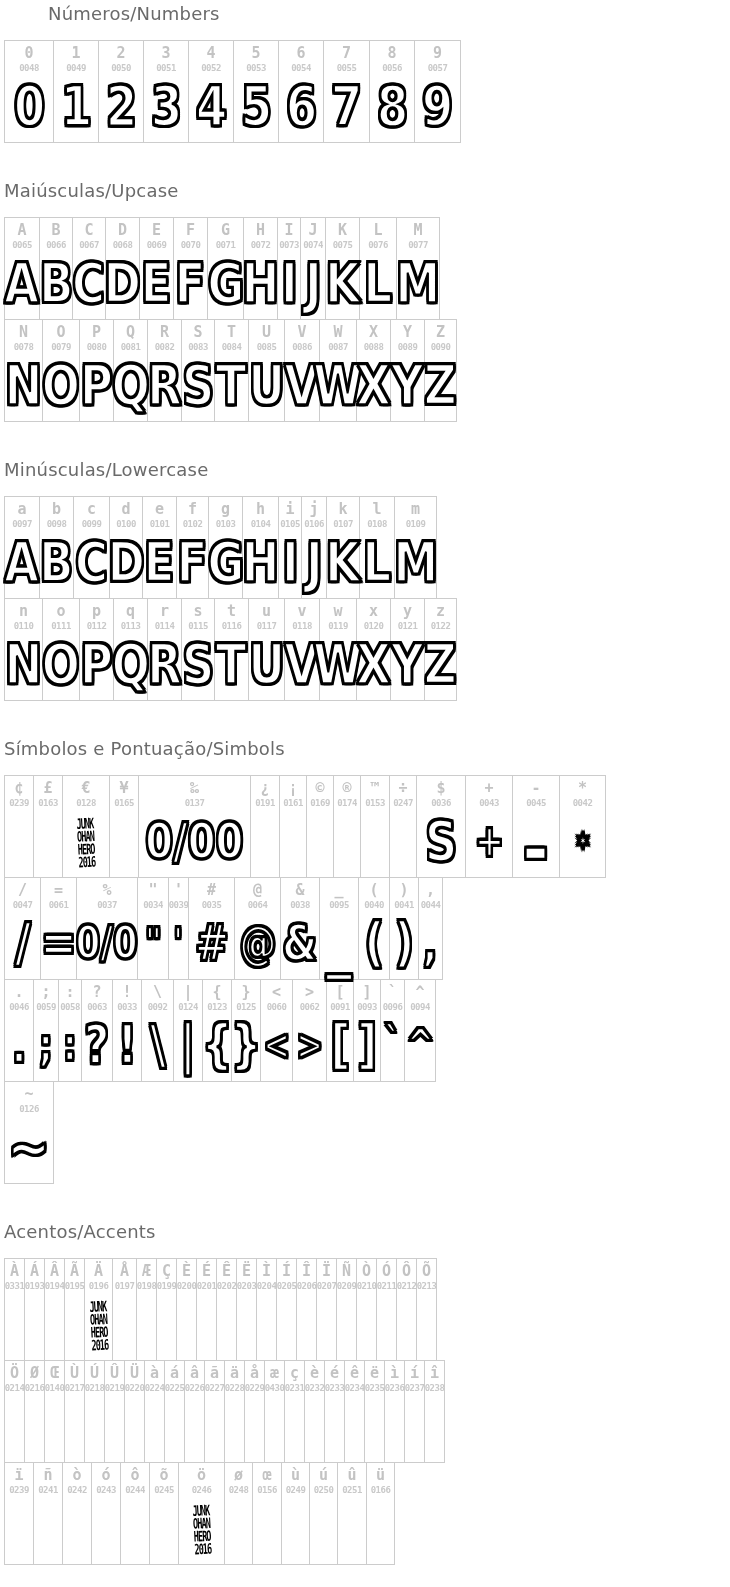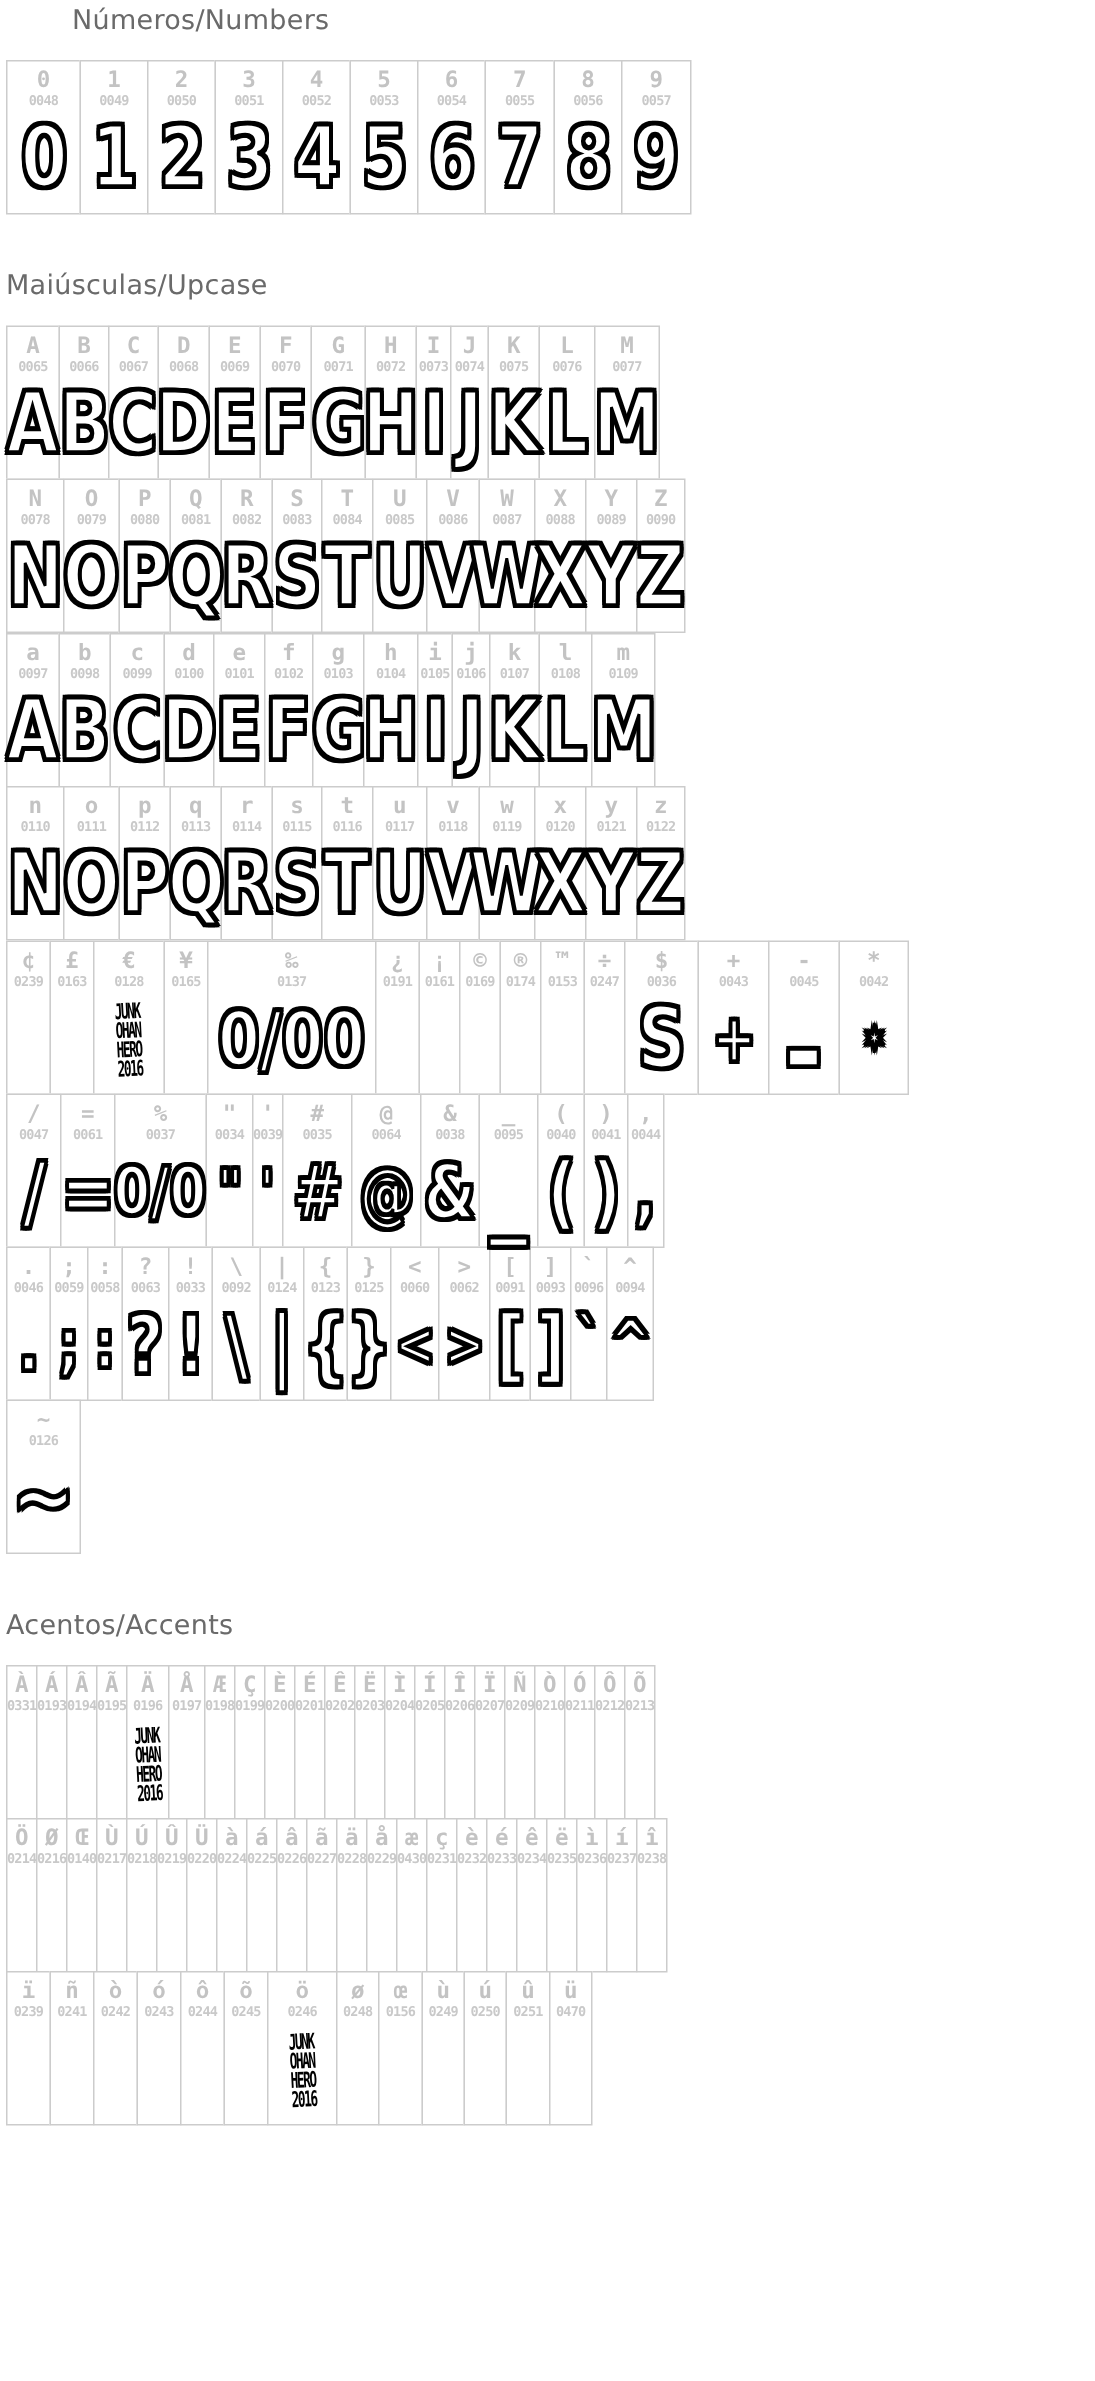--- a/index.html
+++ b/index.html
@@ -349,20 +349,21 @@
         <div class="cell" style="width: 33px;">
           <div class="lbl">Z</div>
           <div class="code">0090</div>
           <div class="glyph-area">
             <span class="glyph" style="font-size: 56px;">Z</span>
           </div>
         </div>
       </div>
     </section>
     <section class="char-section">
+      <h2 class="section-title">Minúsculas/Lowercase</h2>
       <div class="char-row">
         <div class="cell" style="width: 36px;">
           <div class="lbl">a</div>
           <div class="code">0097</div>
           <div class="glyph-area">
             <span class="glyph" style="font-size: 56px;">A</span>
           </div>
         </div>
         <div class="cell" style="width: 35px;">
           <div class="lbl">b</div>
@@ -537,20 +538,21 @@
         <div class="cell" style="width: 33px;">
           <div class="lbl">z</div>
           <div class="code">0122</div>
           <div class="glyph-area">
             <span class="glyph" style="font-size: 56px;">Z</span>
           </div>
         </div>
       </div>
     </section>
     <section class="char-section">
+      <h2 class="section-title">Símbolos e Pontuação/Simbols</h2>
       <div class="char-row">
         <div class="cell" style="width: 30px;">
           <div class="lbl">¢</div>
           <div class="code">0239</div>
           <div class="glyph-area"></div>
         </div>
         <div class="cell" style="width: 30px;">
           <div class="lbl">£</div>
           <div class="code">0163</div>
           <div class="glyph-area"></div>
@@ -1132,18 +1134,18 @@
           <div class="code">0250</div>
           <div class="glyph-area"></div>
         </div>
         <div class="cell" style="width: 30px;">
           <div class="lbl">û</div>
           <div class="code">0251</div>
           <div class="glyph-area"></div>
         </div>
         <div class="cell" style="width: 29px;">
           <div class="lbl">ü</div>
-          <div class="code">0470</div>
+          <div class="code">0166</div>
           <div class="glyph-area"></div>
         </div>
       </div>
     </section>
   </main>
 
 </body></html>

